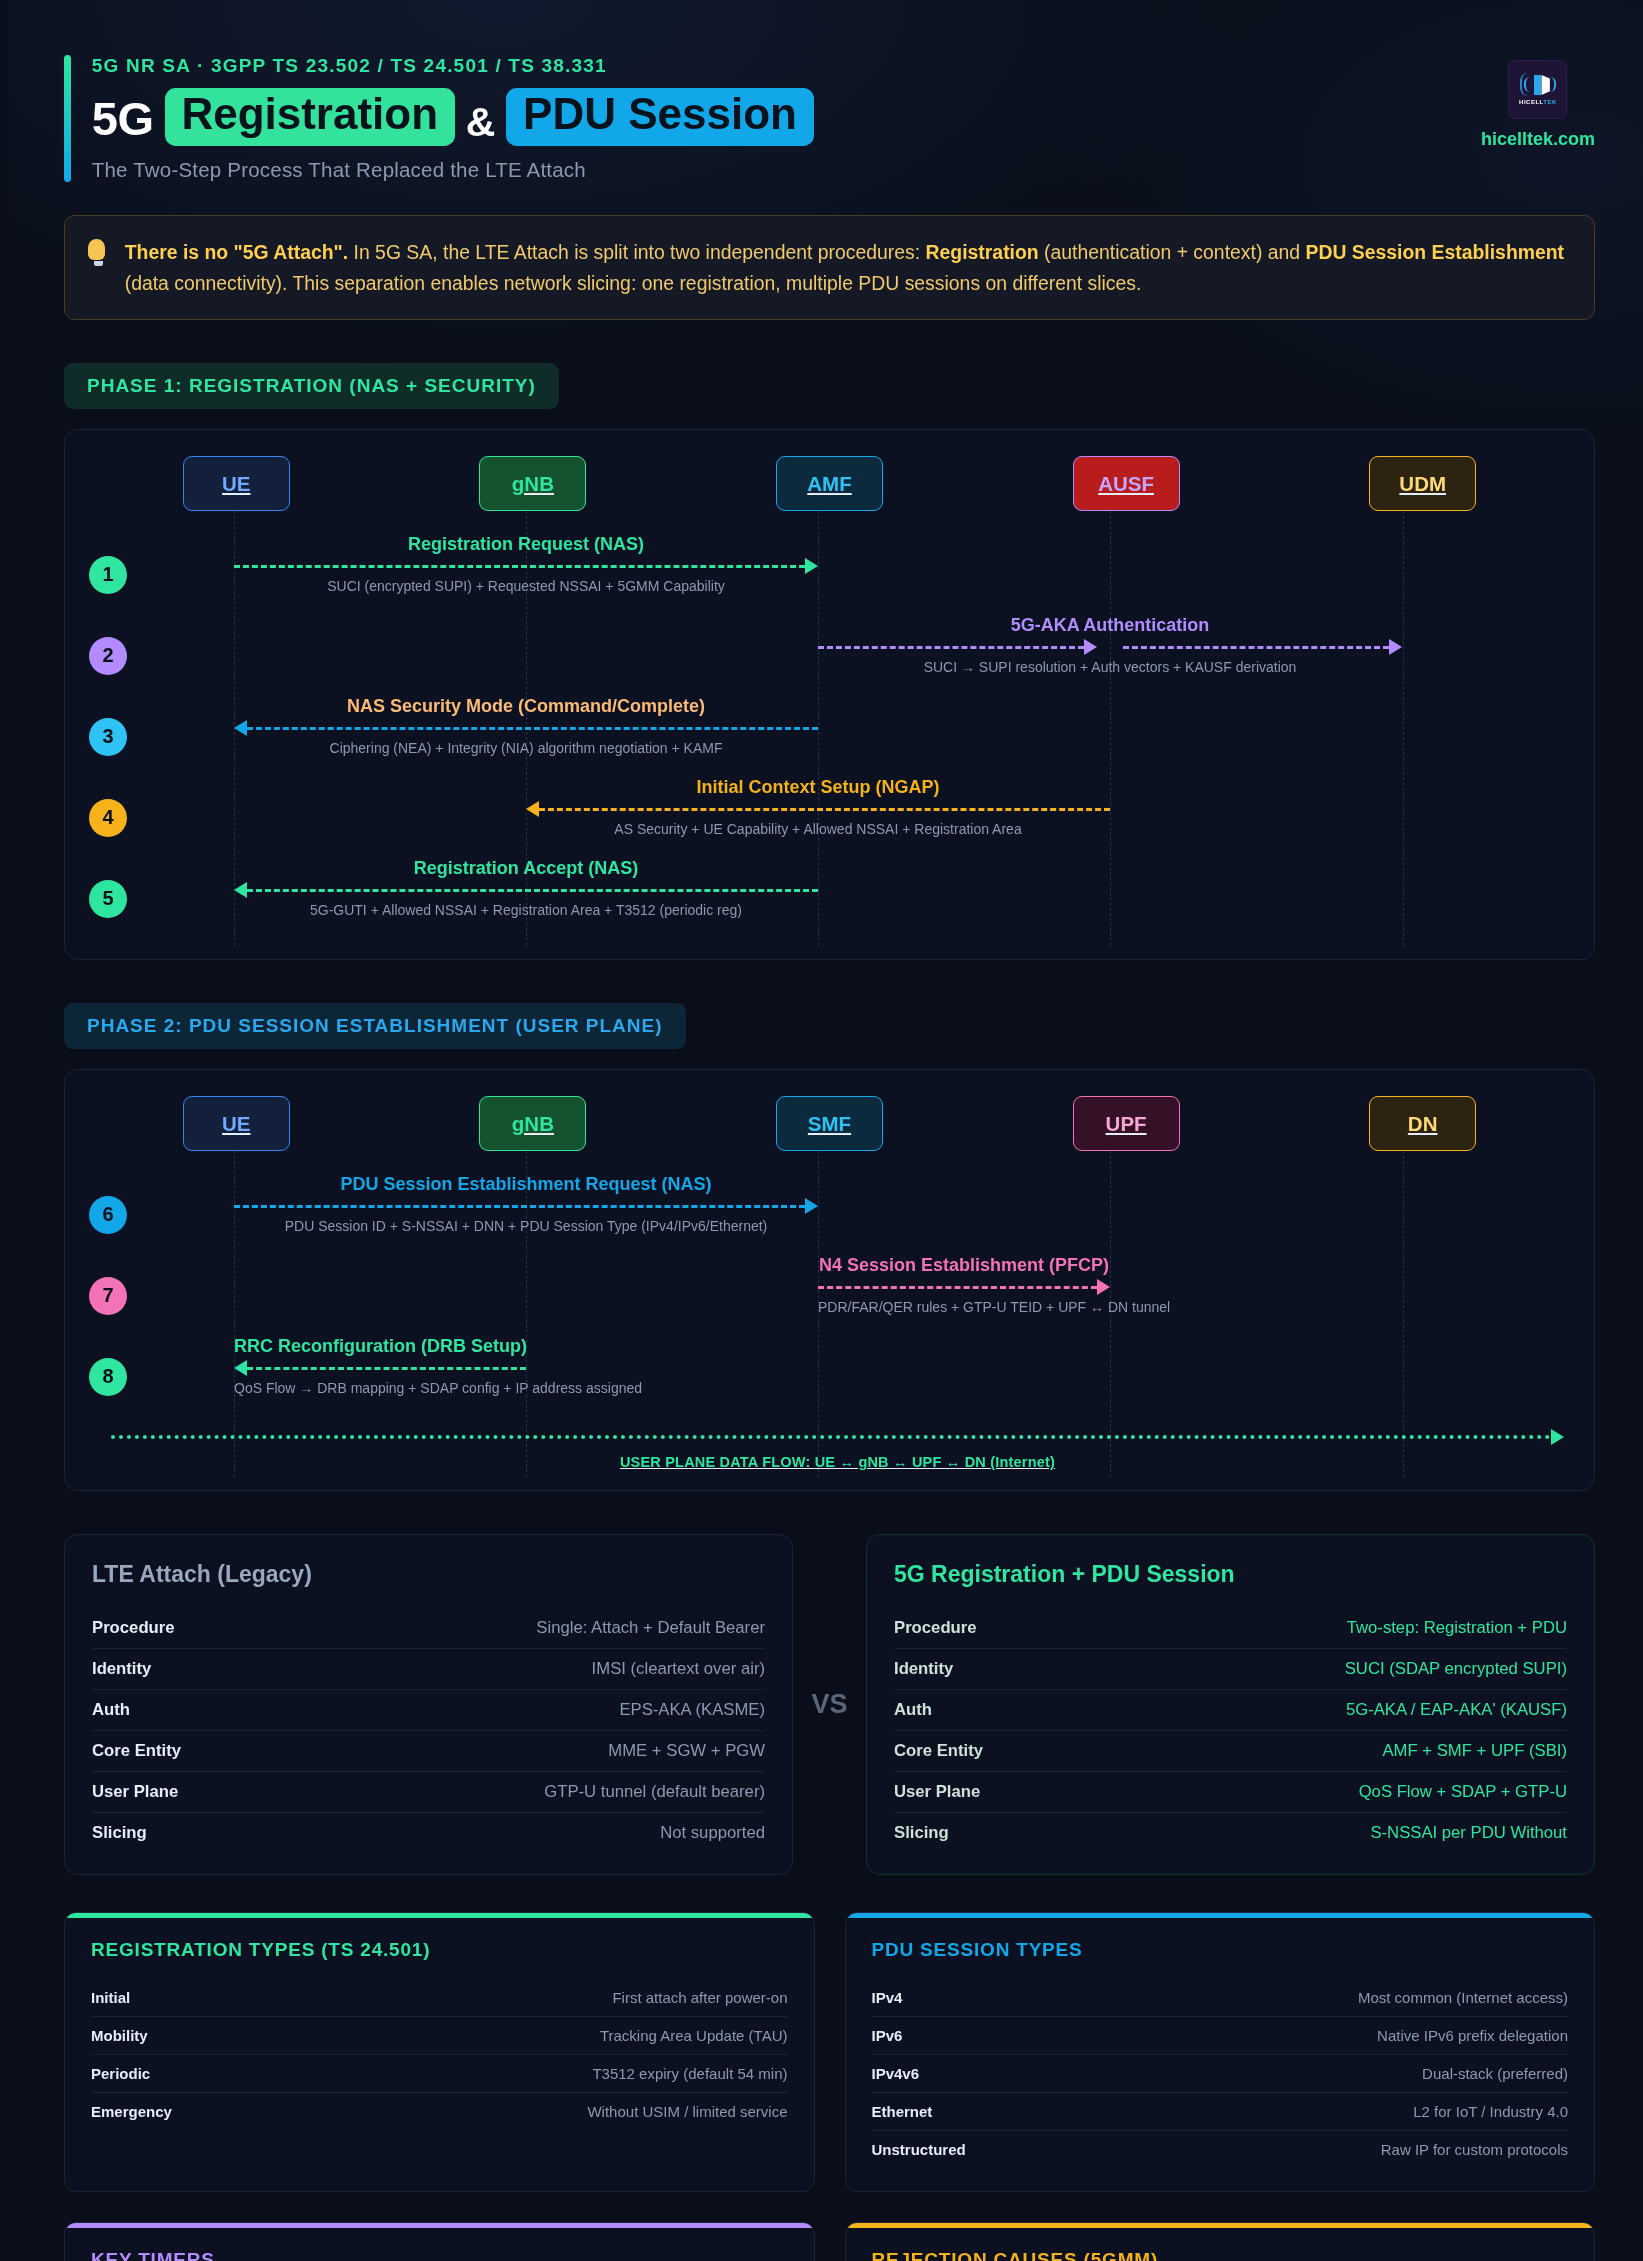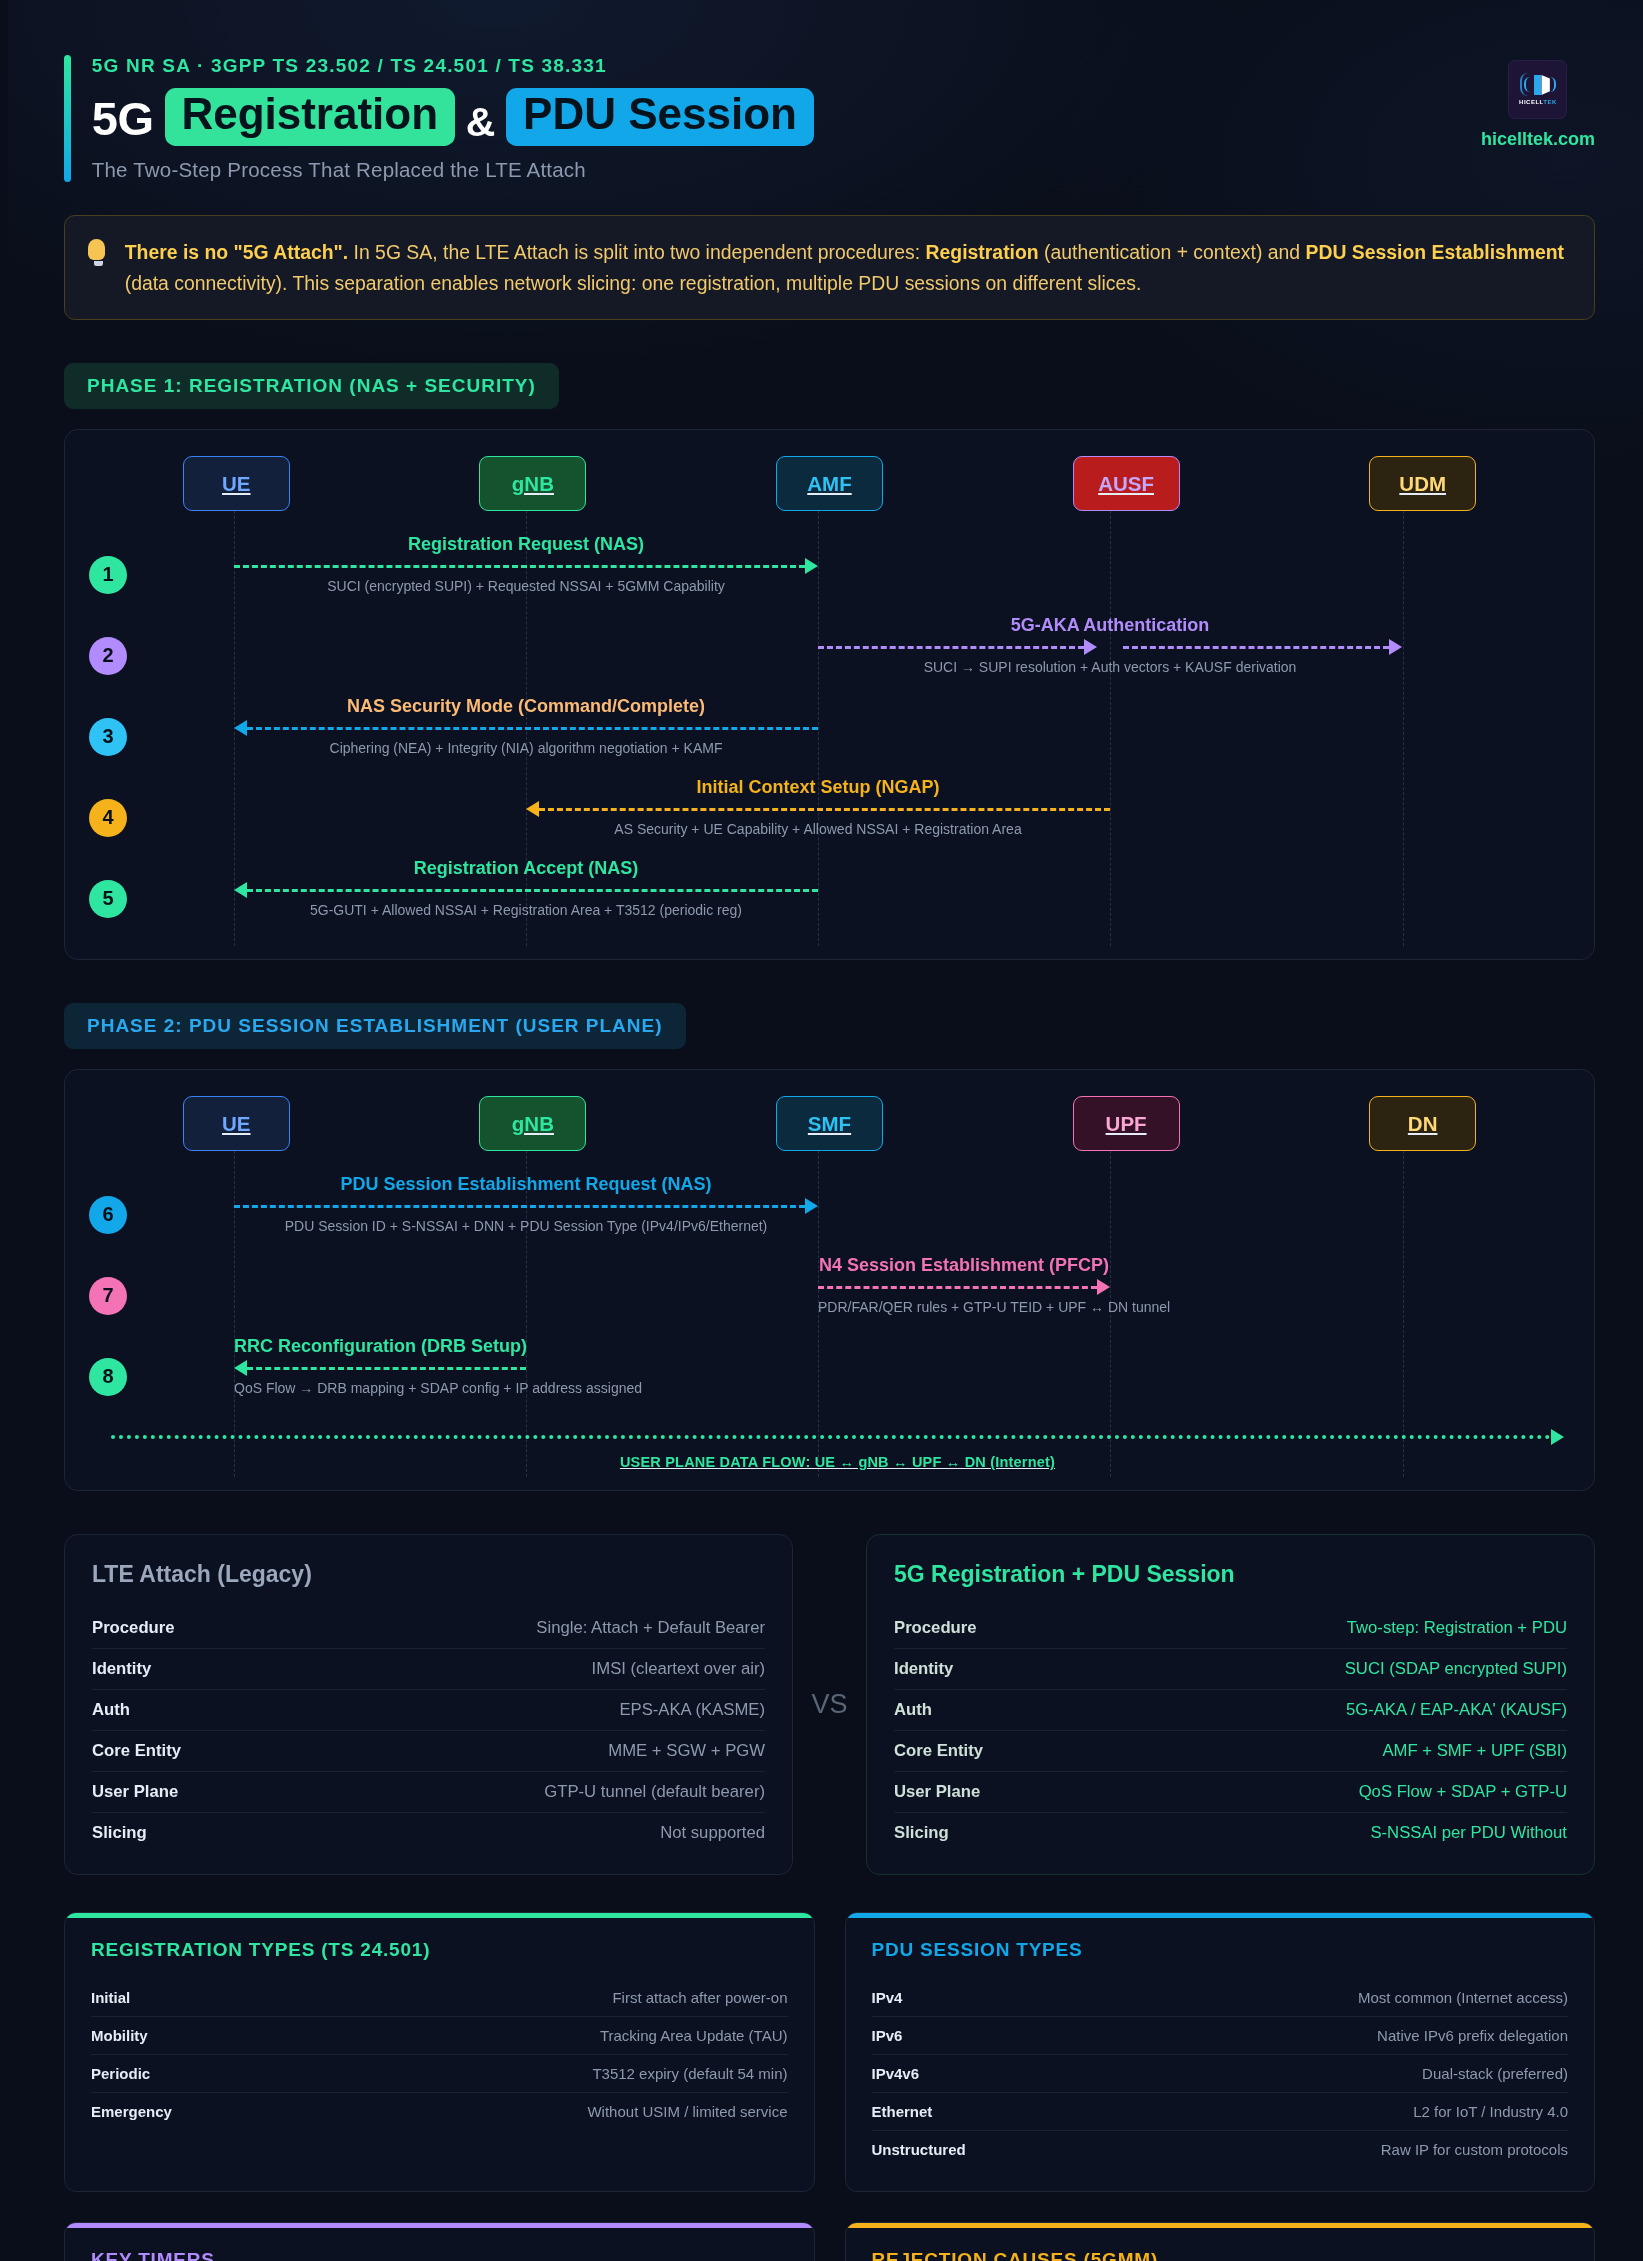--- a/index.html
+++ b/index.html
@@ -102,21 +102,21 @@
   .vs-title.l { color:#9aa7bd; }
   .vs-title.r { color:#2ee6a0; }
   .vs-row { display:flex; justify-content:space-between; align-items:baseline;
             padding:10px 0; border-bottom:0.8px solid #1a2234; font-size:16.7px; }
   .vs-row:last-child { border-bottom:none; }
   .vs-k { font-weight:bold; color:#e6edf7; }
   .vs-v { color:#8d99ae; text-align:right; }
   .vs-card.right .vs-k { color:#cfe0d8; }
   .vs-card.right .vs-v { color:#2ee6a0; }
   .vs-mid { width:73px; display:flex; align-items:center; justify-content:center;
-            font-size:27px; font-weight:normal; color:#5a6678; }
+            font-size:27px; font-weight:bold; color:#5a6678; }
 
   
   .grid { display:grid; grid-template-columns:1fr 1fr; gap:30px; margin-top:37px; }
   .icard { border:0.8px solid #1d2636; border-radius:12px; background:#0b1120;
            padding:26px 26px 23px; position:relative; overflow:hidden; }
   .icard::before { content:""; position:absolute; left:0; right:0; top:0; height:4.6px; background:var(--acc); }
   .icard-title { font-size:19px; font-weight:bold; letter-spacing:0.8px; color:var(--acc); margin-bottom:18px; }
   .ic-row { display:flex; justify-content:space-between; align-items:baseline;
             padding:10px 0; border-bottom:0.8px solid #1a2234; font-size:15px; }
   .ic-row:last-child { border-bottom:none; }

